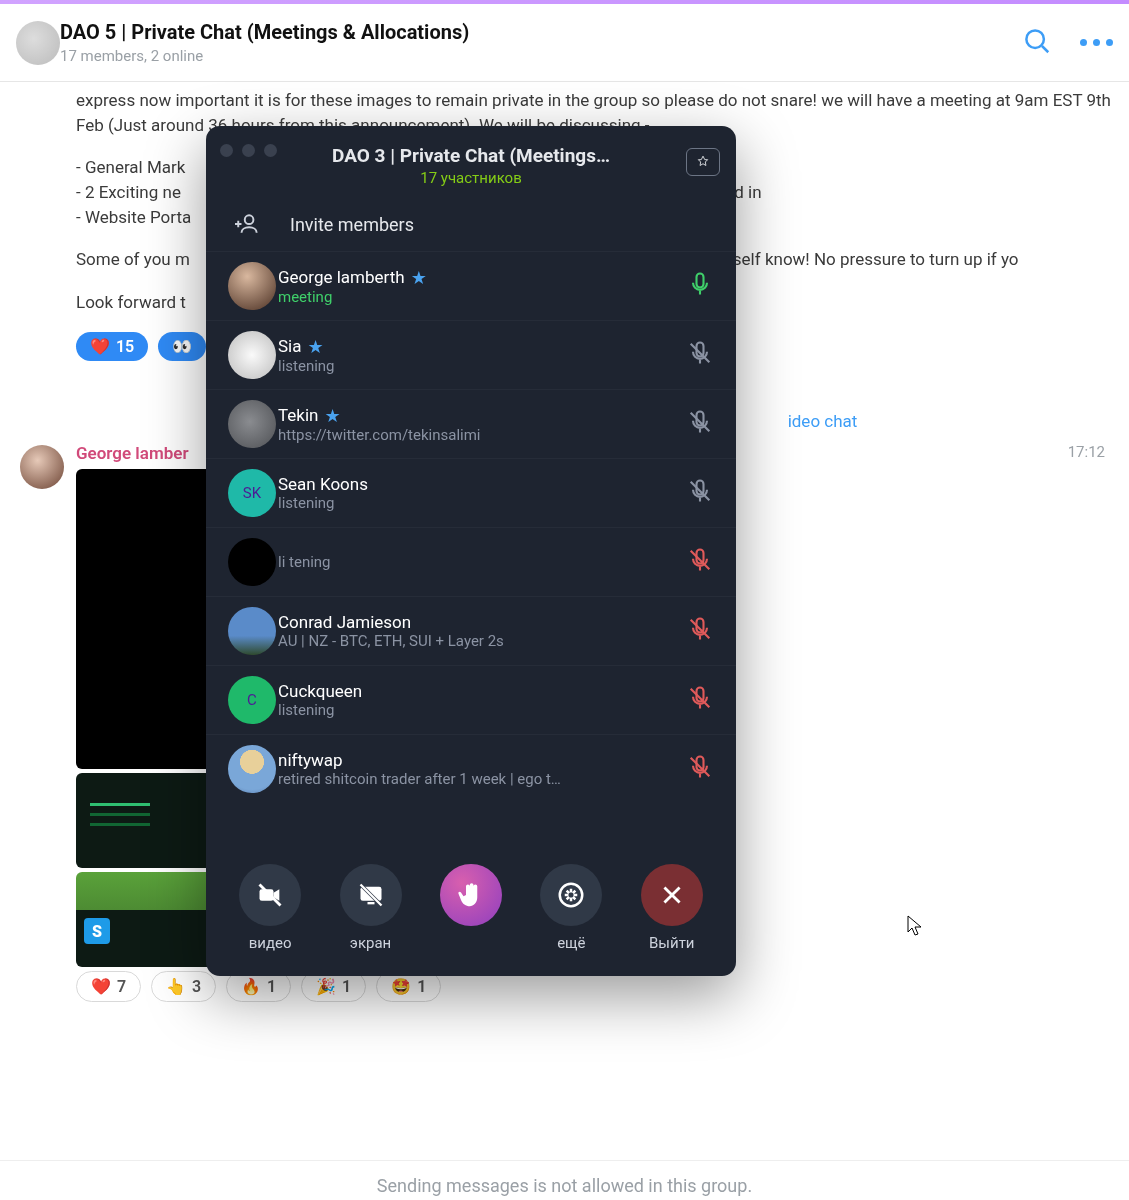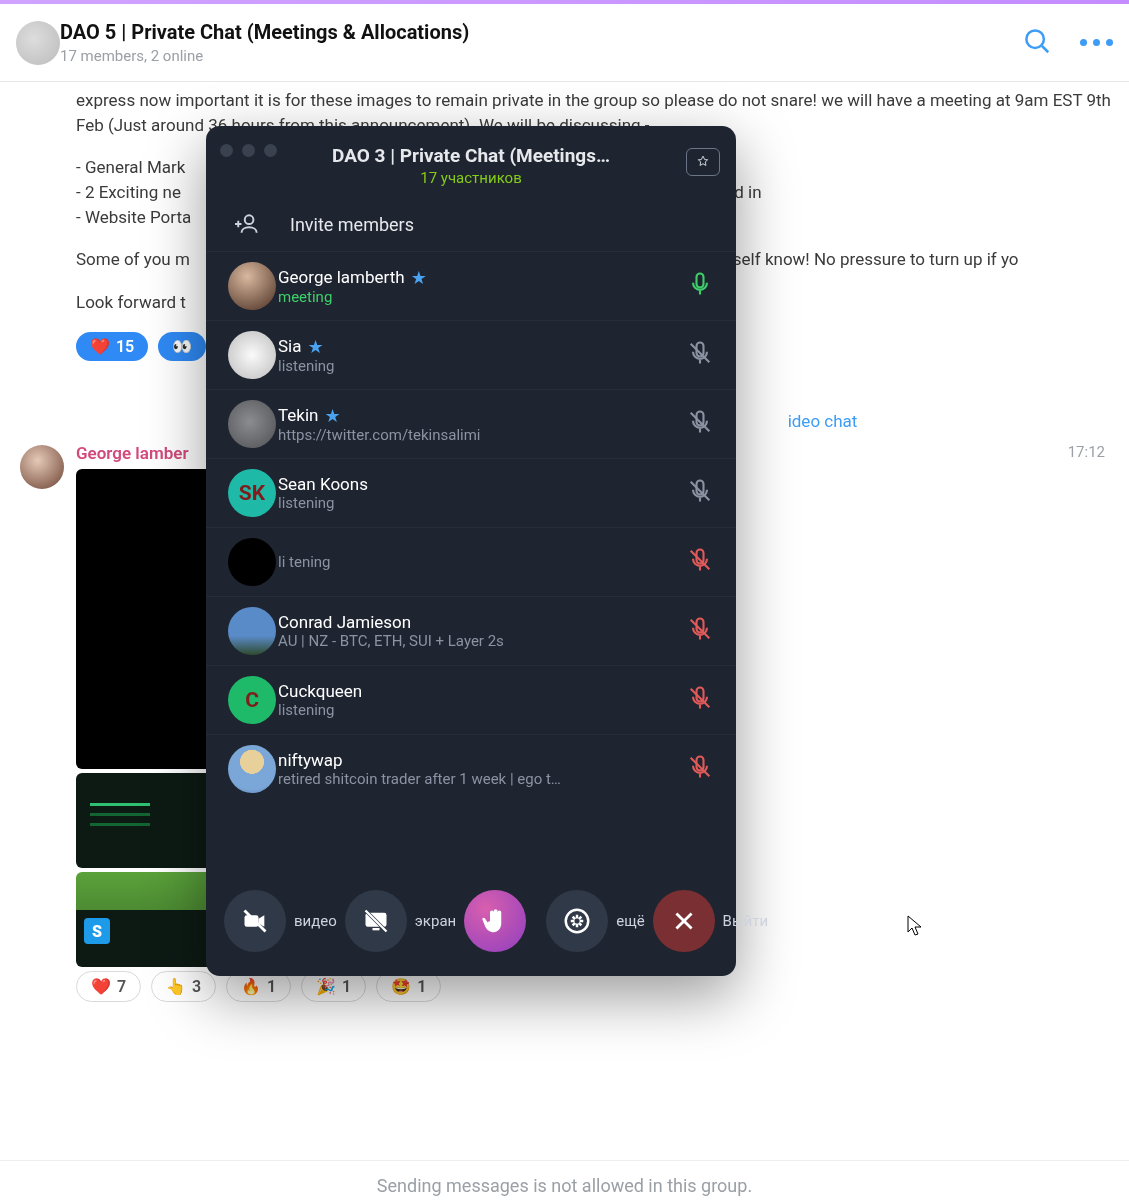--- a/index.html
+++ b/index.html
@@ -42,37 +42,37 @@
   .traffic{position:absolute;left:14px;top:18px;display:flex;gap:9px;}
   .traffic span{width:13px;height:13px;border-radius:50%;background:#3a414f;}
   .vctitle{font-size:19px;font-weight:700;}
   .vcsub{font-size:15px;color:#84cc16;margin-top:2px;}
   .pinbtn{position:absolute;right:16px;top:22px;width:34px;height:28px;border:1.5px solid #6c7585;border-radius:6px;display:flex;align-items:center;justify-content:center;}
   .pinbtn svg{width:14px;height:14px;stroke:#c0c6d2;fill:#c0c6d2;}
   .invite{display:flex;align-items:center;gap:22px;padding:14px 22px;font-size:18px;color:#e6e8ec;}
   .invite .ic{width:40px;display:flex;justify-content:center;}
   .plist{flex:1;overflow:hidden;}
   .prow{display:flex;align-items:center;gap:2px;padding:10px 22px;border-top:1px solid rgba(255,255,255,.04);}
-  .pava{width:48px;height:48px;border-radius:50%;background:#556;flex-shrink:0;display:flex;align-items:center;justify-content:center;color:#7f1d1d;font-weight:700;font-size:21px;}
+  .pava{width:48px;height:48px;border-radius:50%;background:#556;flex-shrink:0;display:flex;align-items:center;justify-content:center;color:#4c1d95;font-weight:400;font-size:15px;}
   .pava.gl{background:radial-gradient(circle at 40% 30%,#d9b89f,#4a2f22);}
   .pava.sia{background:radial-gradient(circle at 50% 50%,#fafafa,#cfcfcf 70%);}
   .pava.tek{background:radial-gradient(circle at 45% 45%,#8a8c90,#4e5054);}
   .pava.sk{background:#1fb9a8;}
   .pava.cj{background:linear-gradient(#5a8bc9 60%,#2f4a2e);}
   .pava.cq{background:#1fb96a;}
   .pava.nw{background:radial-gradient(circle at 50% 35%,#e8d09a 30%,#7aa7d8 31% 70%,#5577a8);}
   .pava.blk{background:#000;}
   .pinfo{flex:1;min-width:0;}
   .pname{font-size:17px;color:#fff;display:flex;align-items:center;gap:6px;}
   .pname .star{color:#4aa3f0;font-size:18px;}
   .pstatus{font-size:15px;color:#8b93a3;white-space:nowrap;overflow:hidden;text-overflow:ellipsis;max-width:340px;}
   .pstatus.speaking{color:#3fcf6a;}
   .micicon{width:28px;height:28px;flex-shrink:0;}
   .vcbottom{display:flex;justify-content:space-around;align-items:flex-end;padding:18px 18px 24px 18px;gap:8px;}
-  .vbtn{display:flex;align-items:center;gap:8px;color:#cdd2dc;font-size:15px;}
+  .vbtn{display:flex;flex-direction:column;align-items:center;gap:8px;color:#cdd2dc;font-size:15px;}
   .vbtn .circle{width:62px;height:62px;border-radius:50%;background:#303947;display:flex;align-items:center;justify-content:center;}
   .vbtn.hand .circle{background:radial-gradient(circle at 35% 30%,#d85fae,#8f3fbf);}
   .vbtn.exit .circle{background:#7a2f33;}
   .cursor{position:absolute;left:700px;top:788px;font-size:20px;color:#fff;pointer-events:none;}
   .vbtn.nolabel .lbl{visibility:hidden;}
 </style>
 </head>
 <body>
 
 <div class="topbar"></div>

